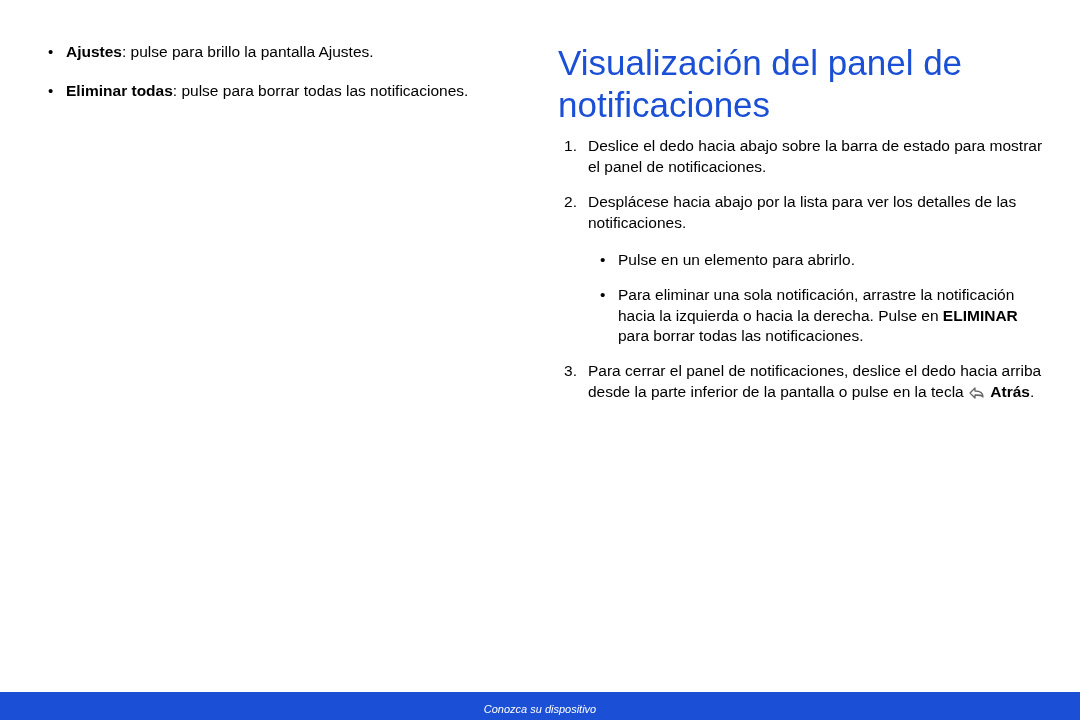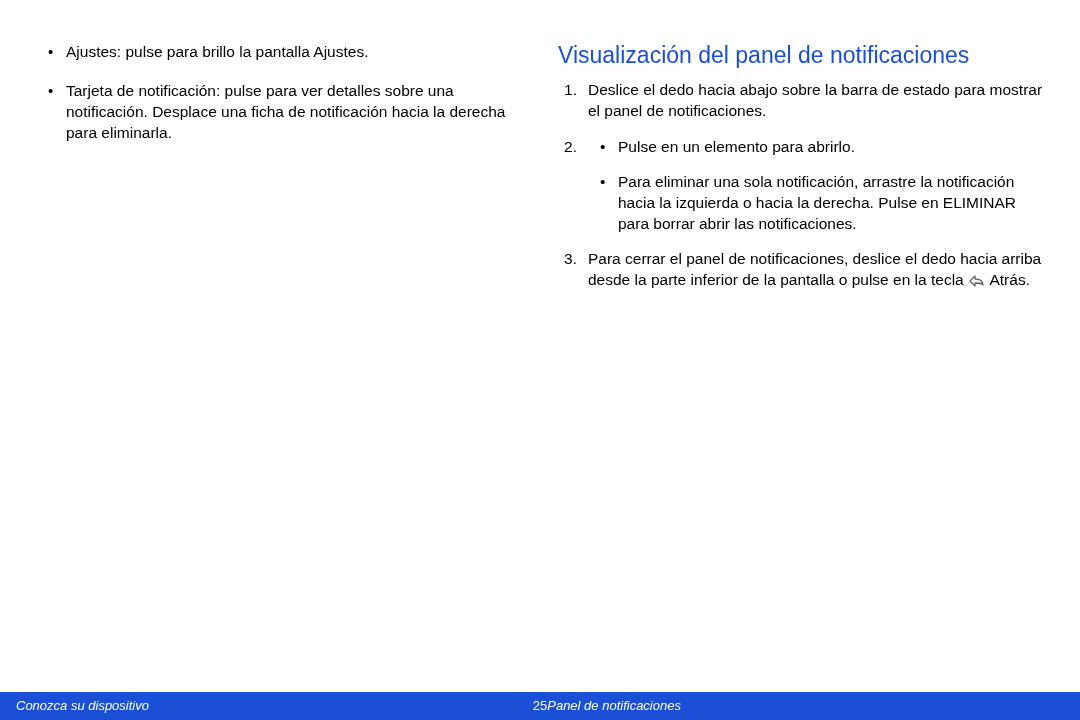--- a/index.html
+++ b/index.html
@@ -31,25 +31,25 @@
     padding-left: 12px;
     margin-bottom: 18px;
   }
   .col-left li::before {
     content: "•";
     position: absolute;
     left: -6px;
     top: 0;
     font-size: 15px;
   }
-  .bold { font-weight: normal; }
+  .bold { font-weight: bold; }
   h2.section-heading {
     color: #1a4fd6;
     font-weight: 400;
-    font-size: 23px;
+    font-size: 35px;
     line-height: 1.2;
     margin-bottom: 10px;
   }
   .col-right ol {
     list-style: none;
     counter-reset: num;
     padding-left: 20px;
   }
   .col-right ol > li {
     counter-increment: num;
@@ -85,48 +85,50 @@
   }
   .footer {
     position: absolute;
     bottom: 0;
     left: 0;
     width: 1080px;
     height: 28px;
     background: #1a4fd6;
     color: #fff;
     font-style: italic;
-    font-size: 13px;
+    font-size: 11px;
     display: flex;
     align-items: center;
     padding: 10px 16px;
+    flex-direction: column;
   }
   .footer-left { flex: 1; text-align: left; }
   .footer-center { flex: 0 0 auto; font-style: normal; }
   .footer-right { flex: 1; }
 </style>
 </head>
 <body>
 
 <div class="page">
   <div class="col col-left">
     <ul>
       <li><span class="bold">Ajustes</span><span>: pulse para brillo la pantalla Ajustes.</span></li>
-      <li><span class="bold">Tarjeta de notificación</span><span>: pulse para ver detalles sobre una notificación. Desplace una ficha de notificación hacia la derecha para eliminarla.</span></li>
+      <li><span class="bold">Eliminar todas</span><span>: pulse para borrar todas las notificaciones.</span></li>
     </ul>
   </div>
 
   <div class="col col-right">
     <h2 class="section-heading">Visualización del panel de notificaciones</h2>
     <ol>
       <li><span>Deslice el dedo hacia abajo sobre la barra de estado para mostrar el panel de notificaciones.</span></li>
       <li>
+        <span>Desplácese hacia abajo por la lista para ver los detalles de las notificaciones.</span>
         <ul>
           <li><span>Pulse en un elemento para abrirlo.</span></li>
-          <li><span>Para eliminar una sola notificación, arrastre la notificación hacia la izquierda o hacia la derecha. Pulse en </span><span class="bold">ELIMINAR</span><span> para borrar abrir las notificaciones.</span></li>
+          <li><span>Para eliminar una sola notificación, arrastre la notificación hacia la izquierda o hacia la derecha. Pulse en </span><span class="bold">ELIMINAR</span><span> para borrar todas las notificaciones.</span></li>
         </ul>
       </li>
       <li>
         <span>Para cerrar el panel de notificaciones, deslice el dedo hacia arriba desde la parte inferior de la pantalla o pulse en la tecla </span><span class="back-icon"><svg width="18" height="14" viewBox="0 0 18 14">
               <path d="M2 8 L7 3 L7 6 C13 6 15 8 15 12 C14 10 12 10 7 10 L7 13 Z" fill="none" stroke="#666" stroke-width="1.3" stroke-linejoin="round"></path>
             </svg></span> <span class="bold">Atrás</span><span>.</span>
       </li>
     </ol>
   </div>
 </div>

